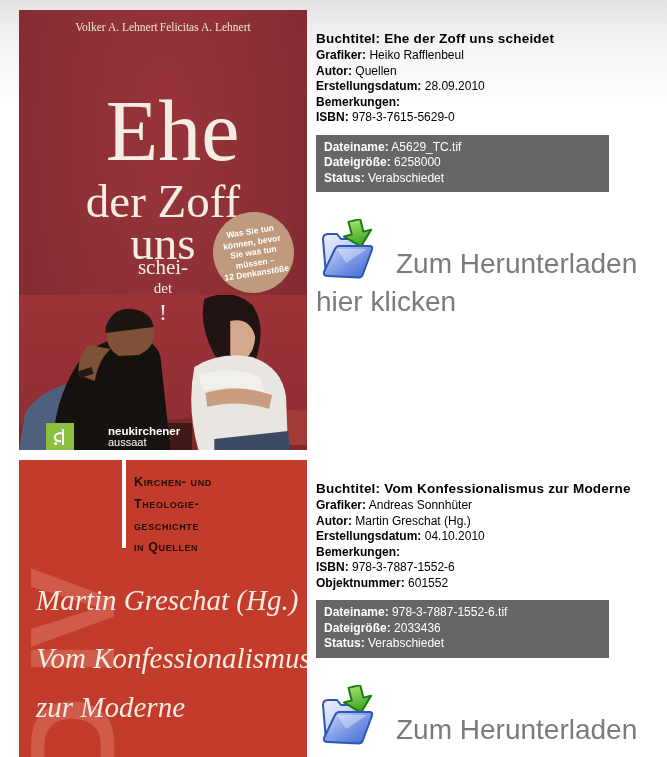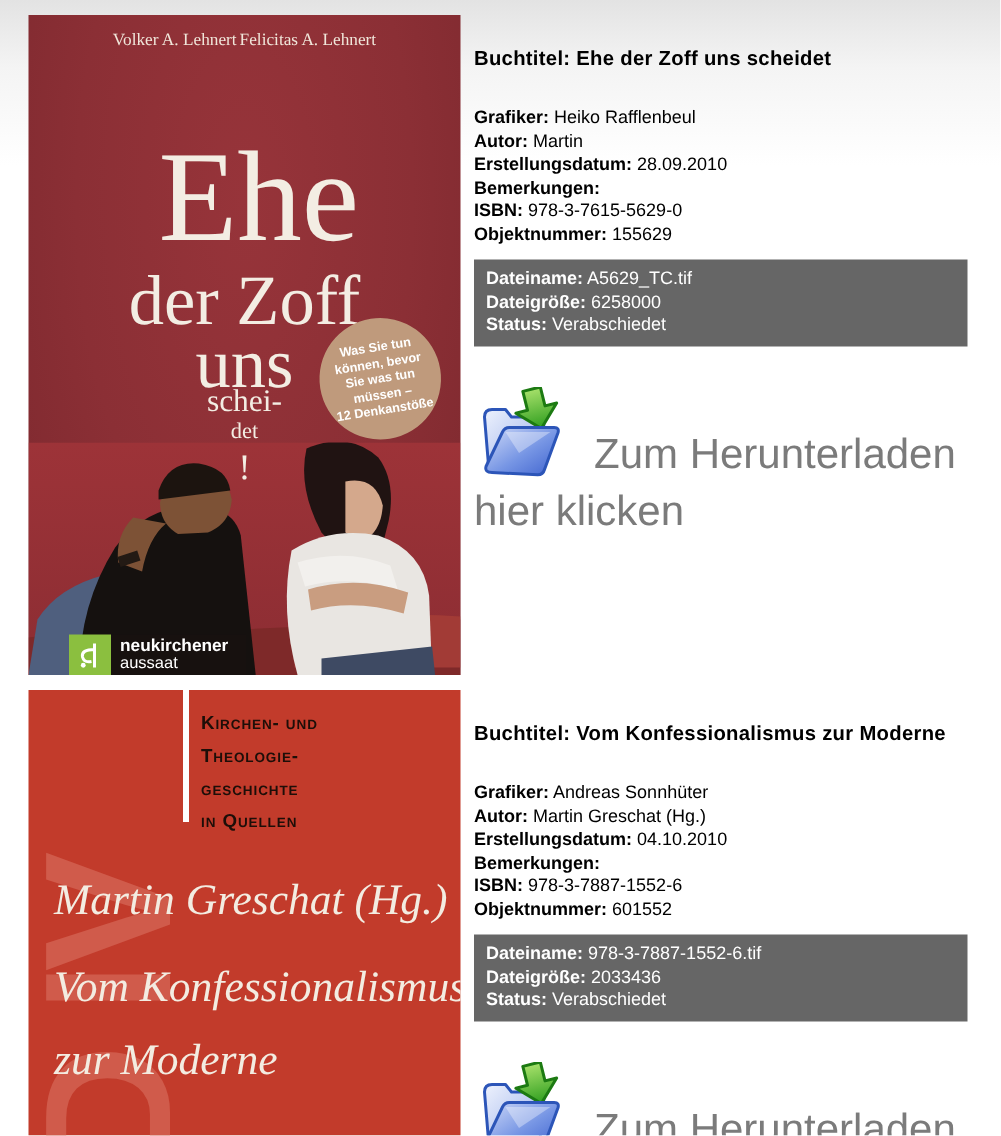--- a/index.html
+++ b/index.html
@@ -9,24 +9,24 @@
   .page { position:relative; width:667px; height:757px; overflow:hidden;
           background:linear-gradient(180deg,#e3e3e3 0px,#f4f4f4 45px,#ffffff 110px); }
 
   .entry { position:absolute; left:0; width:667px; }
   .entry-1 { top:10px; height:440px; }
   .entry-2 { top:460px; height:297px; }
 
   
   .info { position:absolute; left:316px; top:0; width:329px; color:#000; }
   .info-title { font-size:13.5px; font-weight:bold; line-height:18px; margin-top:20px; letter-spacing:.2px; }
-  .fields { margin-top:23px; font-size:12px; line-height:15.5px; }
+  .fields { font-size:12px; line-height:15.5px; }
   .fields b, .filebox b { font-weight:bold; }
   .filebox { margin-top:9px; background:#666666; color:#fff; font-size:12px; line-height:15.5px;
-             padding:5px 8px 6px 8px; width:329px; }
+             padding:5px 8px 6px 8px; width:293px; }
   .download { margin-top:27px; font-size:28px; line-height:37px; color:#7b7b7b; cursor:pointer; width:330px; }
   .download svg { vertical-align:-10px; margin-right:16px; }
 
   
   .cover { position:absolute; left:19px; top:0; width:288px; height:440px; overflow:hidden; }
 
   
   .cover1 { background:radial-gradient(ellipse at 50% 28%, #97343a 0%, #8b2f35 55%, #7c282e 100%);
             color:#f3ede3; font-family:"Liberation Serif", serif; }
   .c1-authors { position:absolute; top:11px; left:0; right:0; display:flex; justify-content:center;
@@ -41,21 +41,21 @@
   .c1-badge { position:absolute; left:194px; top:202px; width:81px; height:81px; border-radius:50%;
               background:#bf9a7c; transform:rotate(-9deg);
               display:flex; flex-direction:column; justify-content:center; align-items:center;
               font-family:"Liberation Sans",sans-serif; font-weight:bold; font-size:8.5px;
               line-height:10.5px; color:#fff; text-align:center; z-index:2; }
   .c1-photo { position:absolute; left:0; top:285px; width:288px; height:155px; }
   .c1-pub { position:absolute; left:27px; bottom:0; height:27px; display:flex; z-index:4;
             font-family:"Liberation Sans",sans-serif; }
   .c1-logo { width:28px; height:27px; background:#8bbf3f; display:flex; align-items:center; justify-content:center; }
   .c1-pubtext { background:rgba(25,18,16,.62); color:#fff; padding:2px 12px 2px 6px;
-                display:flex; flex-direction:column; justify-content:center; }
+                display:flex; flex-direction:column; justify-content:center;margin-left:28px; }
   .c1-pub-l1 { font-size:11.5px; font-weight:bold; line-height:11px; }
   .c1-pub-l2 { font-size:11px; line-height:11px; }
 
   
   .cover2 { background:#c23b2b; color:#f3ece1; }
   .c2-band { position:absolute; left:-8px; top:-95px; height:660px; width:122px;
              writing-mode:vertical-rl; transform:rotate(180deg);
              font-family:"Liberation Sans",sans-serif; font-weight:bold; font-size:120px;
              letter-spacing:-6px; color:#d05b4b; line-height:122px; }
   .c2-sep { position:absolute; left:103px; top:0; width:4px; height:88px; background:#ffffff; }
@@ -131,25 +131,24 @@
           <span class="c1-pub-l1">neukirchener</span>
           <span class="c1-pub-l2">aussaat</span>
         </div>
       </div>
     </div>
 
     <div class="info">
       <div class="info-title">Buchtitel: Ehe der Zoff uns scheidet</div>
       <div class="fields">
         <div><b>Grafiker:</b> <span>Heiko Rafflenbeul</span></div>
-        <div><b>Autor:</b> <span>Martin</span></div>
+        <div><b>Autor:</b> <span>Quellen</span></div>
         <div><b>Erstellungsdatum:</b> <span>28.09.2010</span></div>
         <div><b>Bemerkungen:</b> <span></span></div>
         <div><b>ISBN:</b> <span>978-3-7615-5629-0</span></div>
-        <div><b>Objektnummer:</b> <span>155629</span></div>
       </div>
       <div class="filebox">
         <div><b>Dateiname:</b> <span>A5629_TC.tif</span></div>
         <div><b>Dateigröße:</b> <span>6258000</span></div>
         <div><b>Status:</b> <span>Verabschiedet</span></div>
       </div>
       <div class="download">
         <svg width="64" height="64" viewBox="0 0 64 64">
           <defs>
             <linearGradient id="fb" x1="0" y1="0" x2="1" y2="1">

